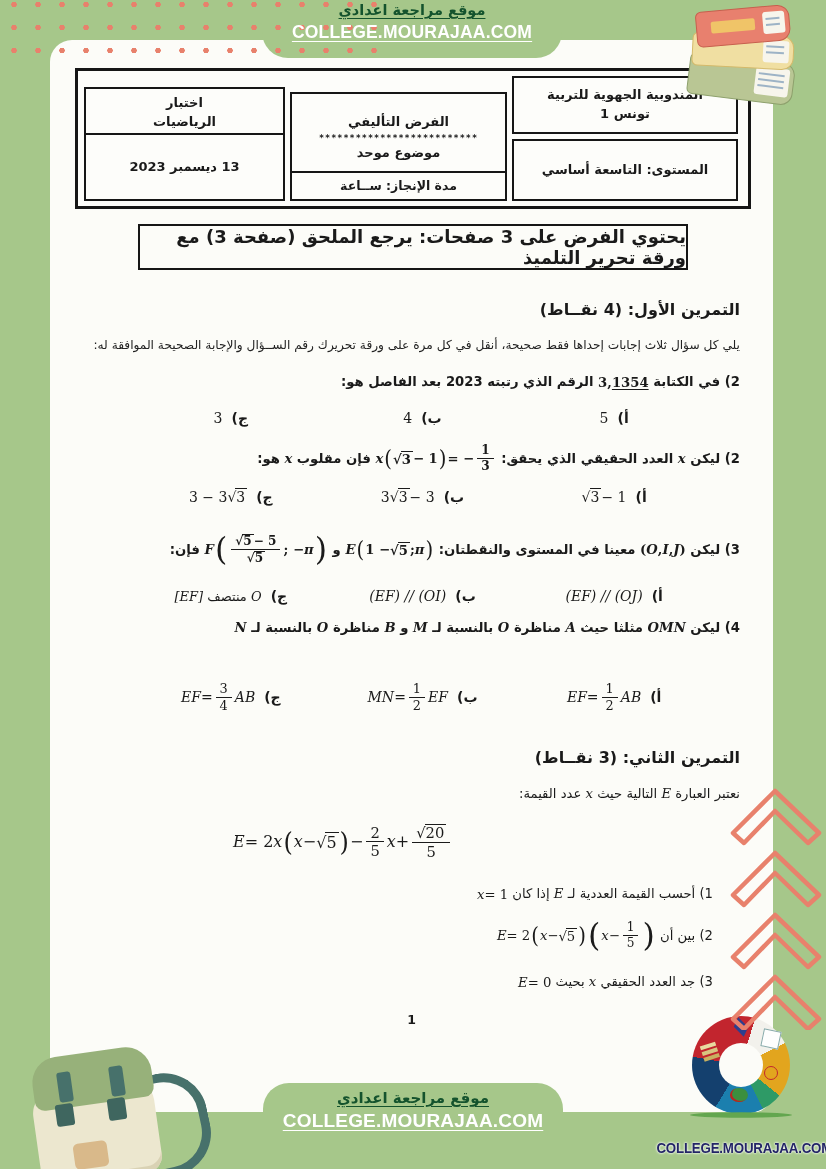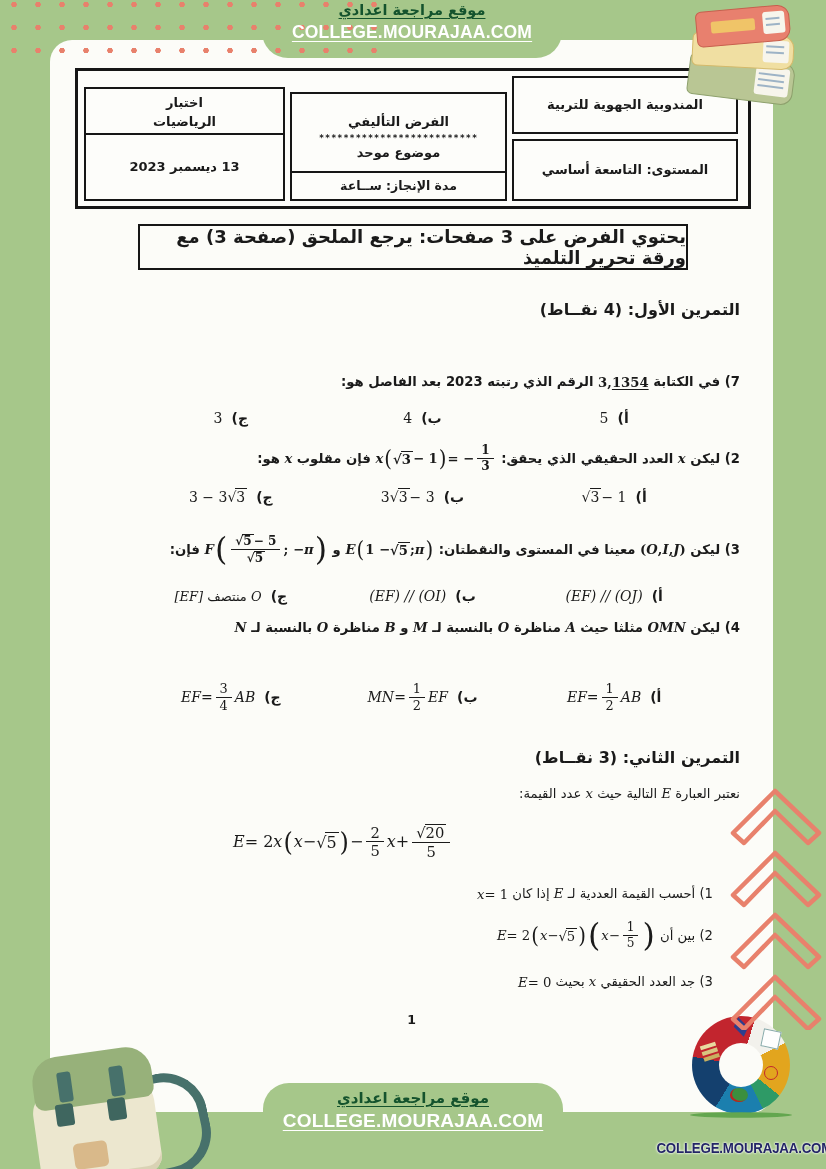--- a/index.html
+++ b/index.html
@@ -96,20 +96,21 @@
 </head>
 <body>
 
 <div id="canvas">
 
   <div id="page" class="abs">
 
     <div id="hdr-table" class="abs">
       <div class="cell" style="left:434px;top:5px;width:222px;height:54px;">
         <div>المندوبية الجهوية للتربية</div>
+        <div>تونس 1</div>
       </div>
       <div class="cell" style="left:434px;top:68px;width:222px;height:58px;">
         <div>المستوى: التاسعة أساسي</div>
       </div>
       <div class="cell" style="left:212px;top:5px;width:213px;height:88px;margin-top:16px;">
         <div>الفرض التأليفي</div>
         <div class="stars">**************************</div>
         <div>موضوع موحد</div>
       </div>
       <div class="cell" style="left:212px;top:100px;width:213px;height:26px;font-size:12.5px;">
@@ -120,22 +121,23 @@
         <div>الرياضيات</div>
       </div>
       <div class="cell" style="left:6px;top:62px;width:197px;height:64px;">
         <div>13 ديسمبر 2023</div>
       </div>
     </div>
 
     <div id="notice" class="abs">يحتوي الفرض على 3 صفحات: يرجع الملحق (صفحة 3) مع ورقة تحرير التلميذ</div>
 
     <div class="abs ex-title" style="right:33px;top:260px;">التمرين الأول: (4 نقــاط)</div>
-
-    <div class="abs mline qline" style="right:33px;top:334px;"><span class="mar">7) في الكتابة </span><span class="mrun">
+    <div class="abs mline intro-line" style="right:33px;top:298px;">يلي كل سؤال ثلاث إجابات إحداها فقط صحيحة، أنقل في كل مرة على ورقة تحريرك رقم الســؤال والإجابة الصحيحة الموافقة له:</div>
+
+    <div class="abs mline qline" style="right:33px;top:334px;"><span class="mar">2) في الكتابة </span><span class="mrun">
           <span class="mt">3,</span>
           <span class="mu">1354</span>
         </span><span class="mar"> الرقم الذي رتبته 2023 بعد الفاصل هو:</span></div>
     <div class="abs optrow" style="top:370px;">
       <div class="opt">
           <span class="olabel">أ)</span>
           <span class="mrun">
             <span class="mt">5</span>
           </span>
         </div>

